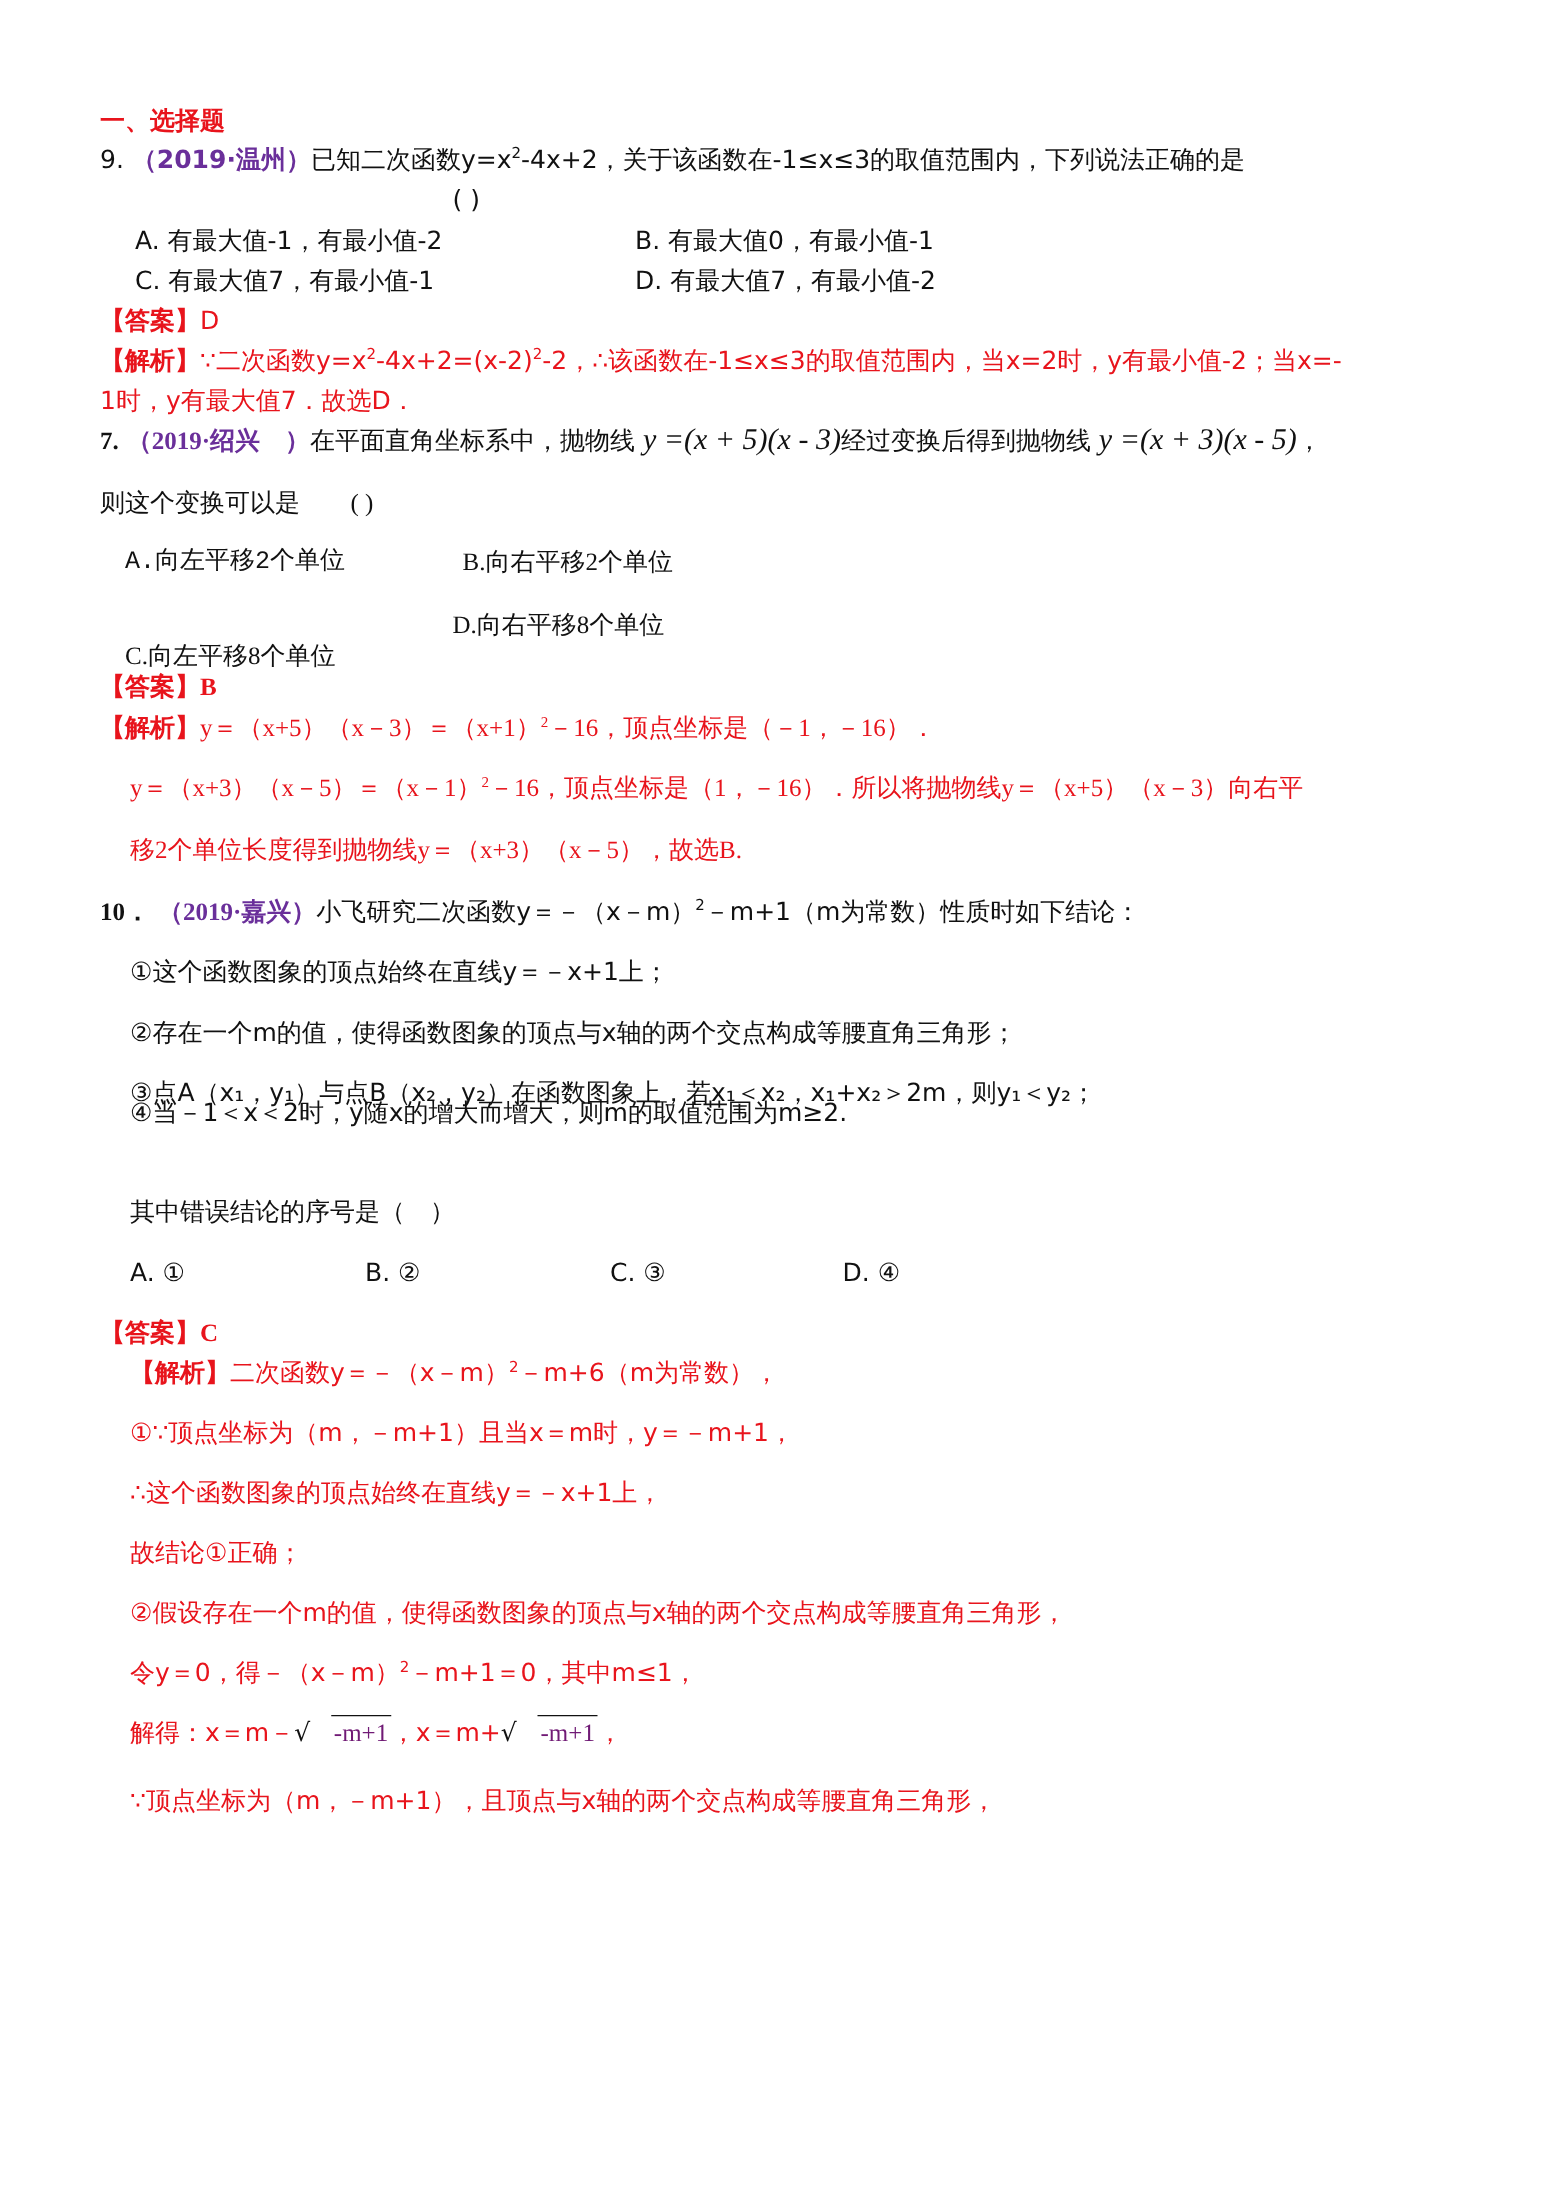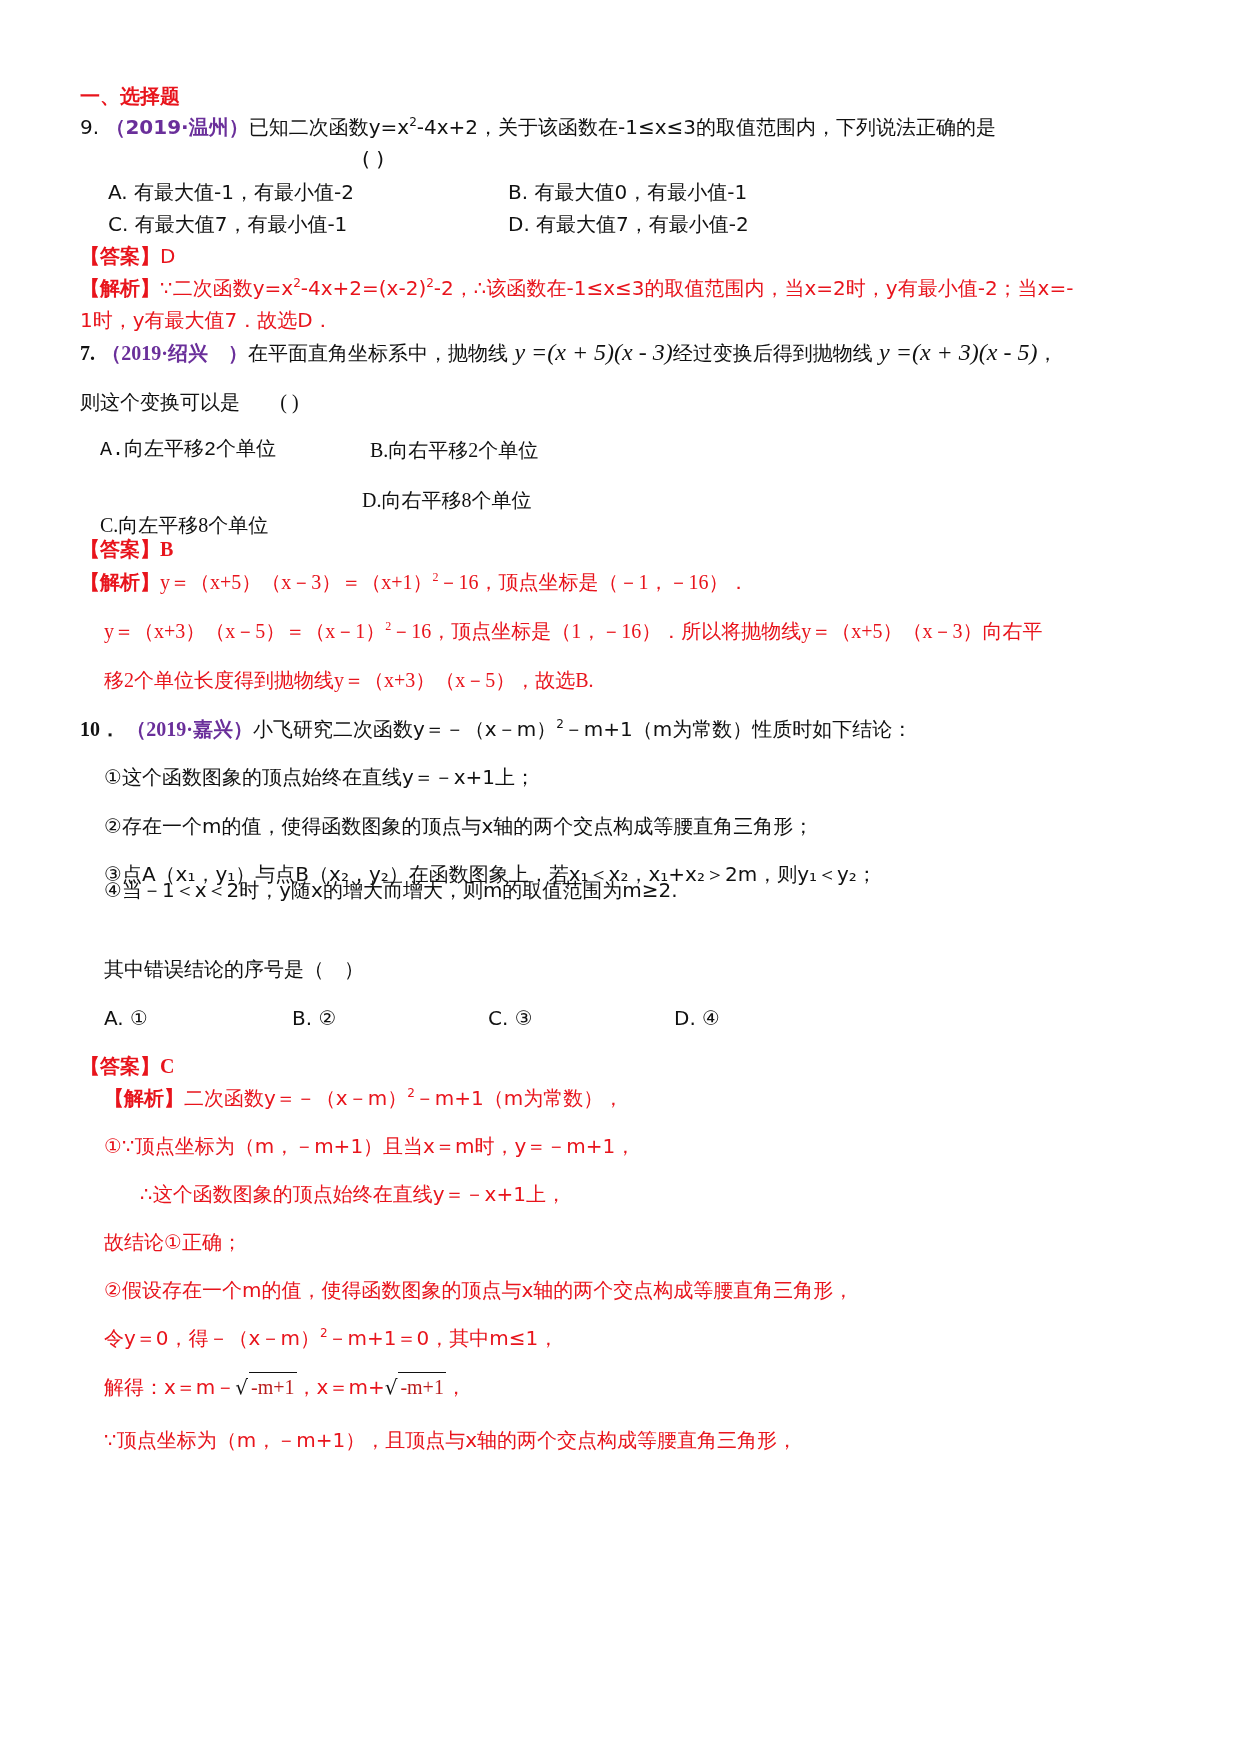--- a/index.html
+++ b/index.html
@@ -6,21 +6,21 @@
   body { width: 1241px; height: 1755px; position: relative; overflow: hidden;
          font-family: "DejaVu Sans", sans-serif; color: #111; }
   .line { position: absolute; white-space: nowrap; font-size: 20px; line-height: 28px; }
   .red { color: #e8141c; }
   .purple { color: #6a2f9a; }
   .bold { font-weight: bold; }
   .serif { font-family: "Liberation Serif", "DejaVu Serif", serif; }
   .math { font-family: "Liberation Serif", "DejaVu Serif", serif; font-style: italic; font-size: 24px; }
   .bracket { color: #e8141c; font-weight: bold; }
   sup { font-size: 12px; vertical-align: super; line-height: 0; }
-  .sqrt { display: inline-block; border-top: 1.5px solid #111; padding: 0 2px; margin-left: 1px; color: #b91c1c; font-family: "Liberation Serif", serif; }
+  .sqrt { display: inline-block; border-top: 1.5px solid #111; padding: 0 2px; margin-left: 17px; color: #701a75; font-family: "Liberation Serif", serif; }
   .sqrt-sign { color: #111; font-family: "DejaVu Sans", sans-serif; }
 </style>
 </head>
 <body>
 
 <div class="line red bold" style="left:80px; top:82px;">一、选择题</div>
 
 <div class="line" style="left:80px; top:113px;">
   <span>9.</span>
   <span class="purple bold">（2019·温州）</span><span>已知二次函数y=x</span><sup>2</sup><span>-4x+2，关于该函数在-1≤x≤3的取值范围内，下列说法正确的是</span>
@@ -73,24 +73,24 @@
 <div class="line" style="left:104px; top:876px;">④当－1＜x＜2时，y随x的增大而增大，则m的取值范围为m≥2.</div>
 <div class="line" style="left:104px; top:955px;">其中错误结论的序号是（　）</div>
 <div class="line" style="left:104px; top:1004px;">A. ①</div>
 <div class="line" style="left:292px; top:1004px;">B. ②</div>
 <div class="line" style="left:488px; top:1004px;">C. ③</div>
 <div class="line" style="left:674px; top:1004px;">D. ④</div>
 <div class="line red" style="left:80px; top:1052px;">
   <span class="bracket">【答案】</span><span class="serif bold">C</span>
 </div>
 <div class="line red" style="left:104px; top:1084px;">
-  <span class="bracket">【解析】</span><span>二次函数y＝－（x－m）</span><sup>2</sup><span>－m+1（m为常数），</span>
+  <span class="bracket">【解析】</span><span>二次函数y＝－（x－m）</span><sup>2</sup><span>－m+6（m为常数），</span>
 </div>
 <div class="line red" style="left:104px; top:1132px;">①∵顶点坐标为（m，－m+1）且当x＝m时，y＝－m+1，</div>
-<div class="line red" style="left:104px; top:1180px;margin-left:36px;">∴这个函数图象的顶点始终在直线y＝－x+1上，</div>
+<div class="line red" style="left:104px; top:1180px;">∴这个函数图象的顶点始终在直线y＝－x+1上，</div>
 <div class="line red" style="left:104px; top:1228px;">故结论①正确；</div>
 <div class="line red" style="left:104px; top:1276px;">②假设存在一个m的值，使得函数图象的顶点与x轴的两个交点构成等腰直角三角形，</div>
 <div class="line red" style="left:104px; top:1324px;">
   <span>令y＝0，得－（x－m）</span><sup>2</sup><span>－m+1＝0，其中m≤1，</span>
 </div>
 <div class="line red" style="left:104px; top:1372px;">
   <span>解得：</span><span>x＝m－</span><span class="sqrt-sign">√</span><span class="sqrt">-m+1</span><span>，</span><span>x＝m+</span><span class="sqrt-sign">√</span><span class="sqrt">-m+1</span><span>，</span>
 </div>
 <div class="line red" style="left:104px; top:1426px;">∵顶点坐标为（m，－m+1），且顶点与x轴的两个交点构成等腰直角三角形，</div>
 

